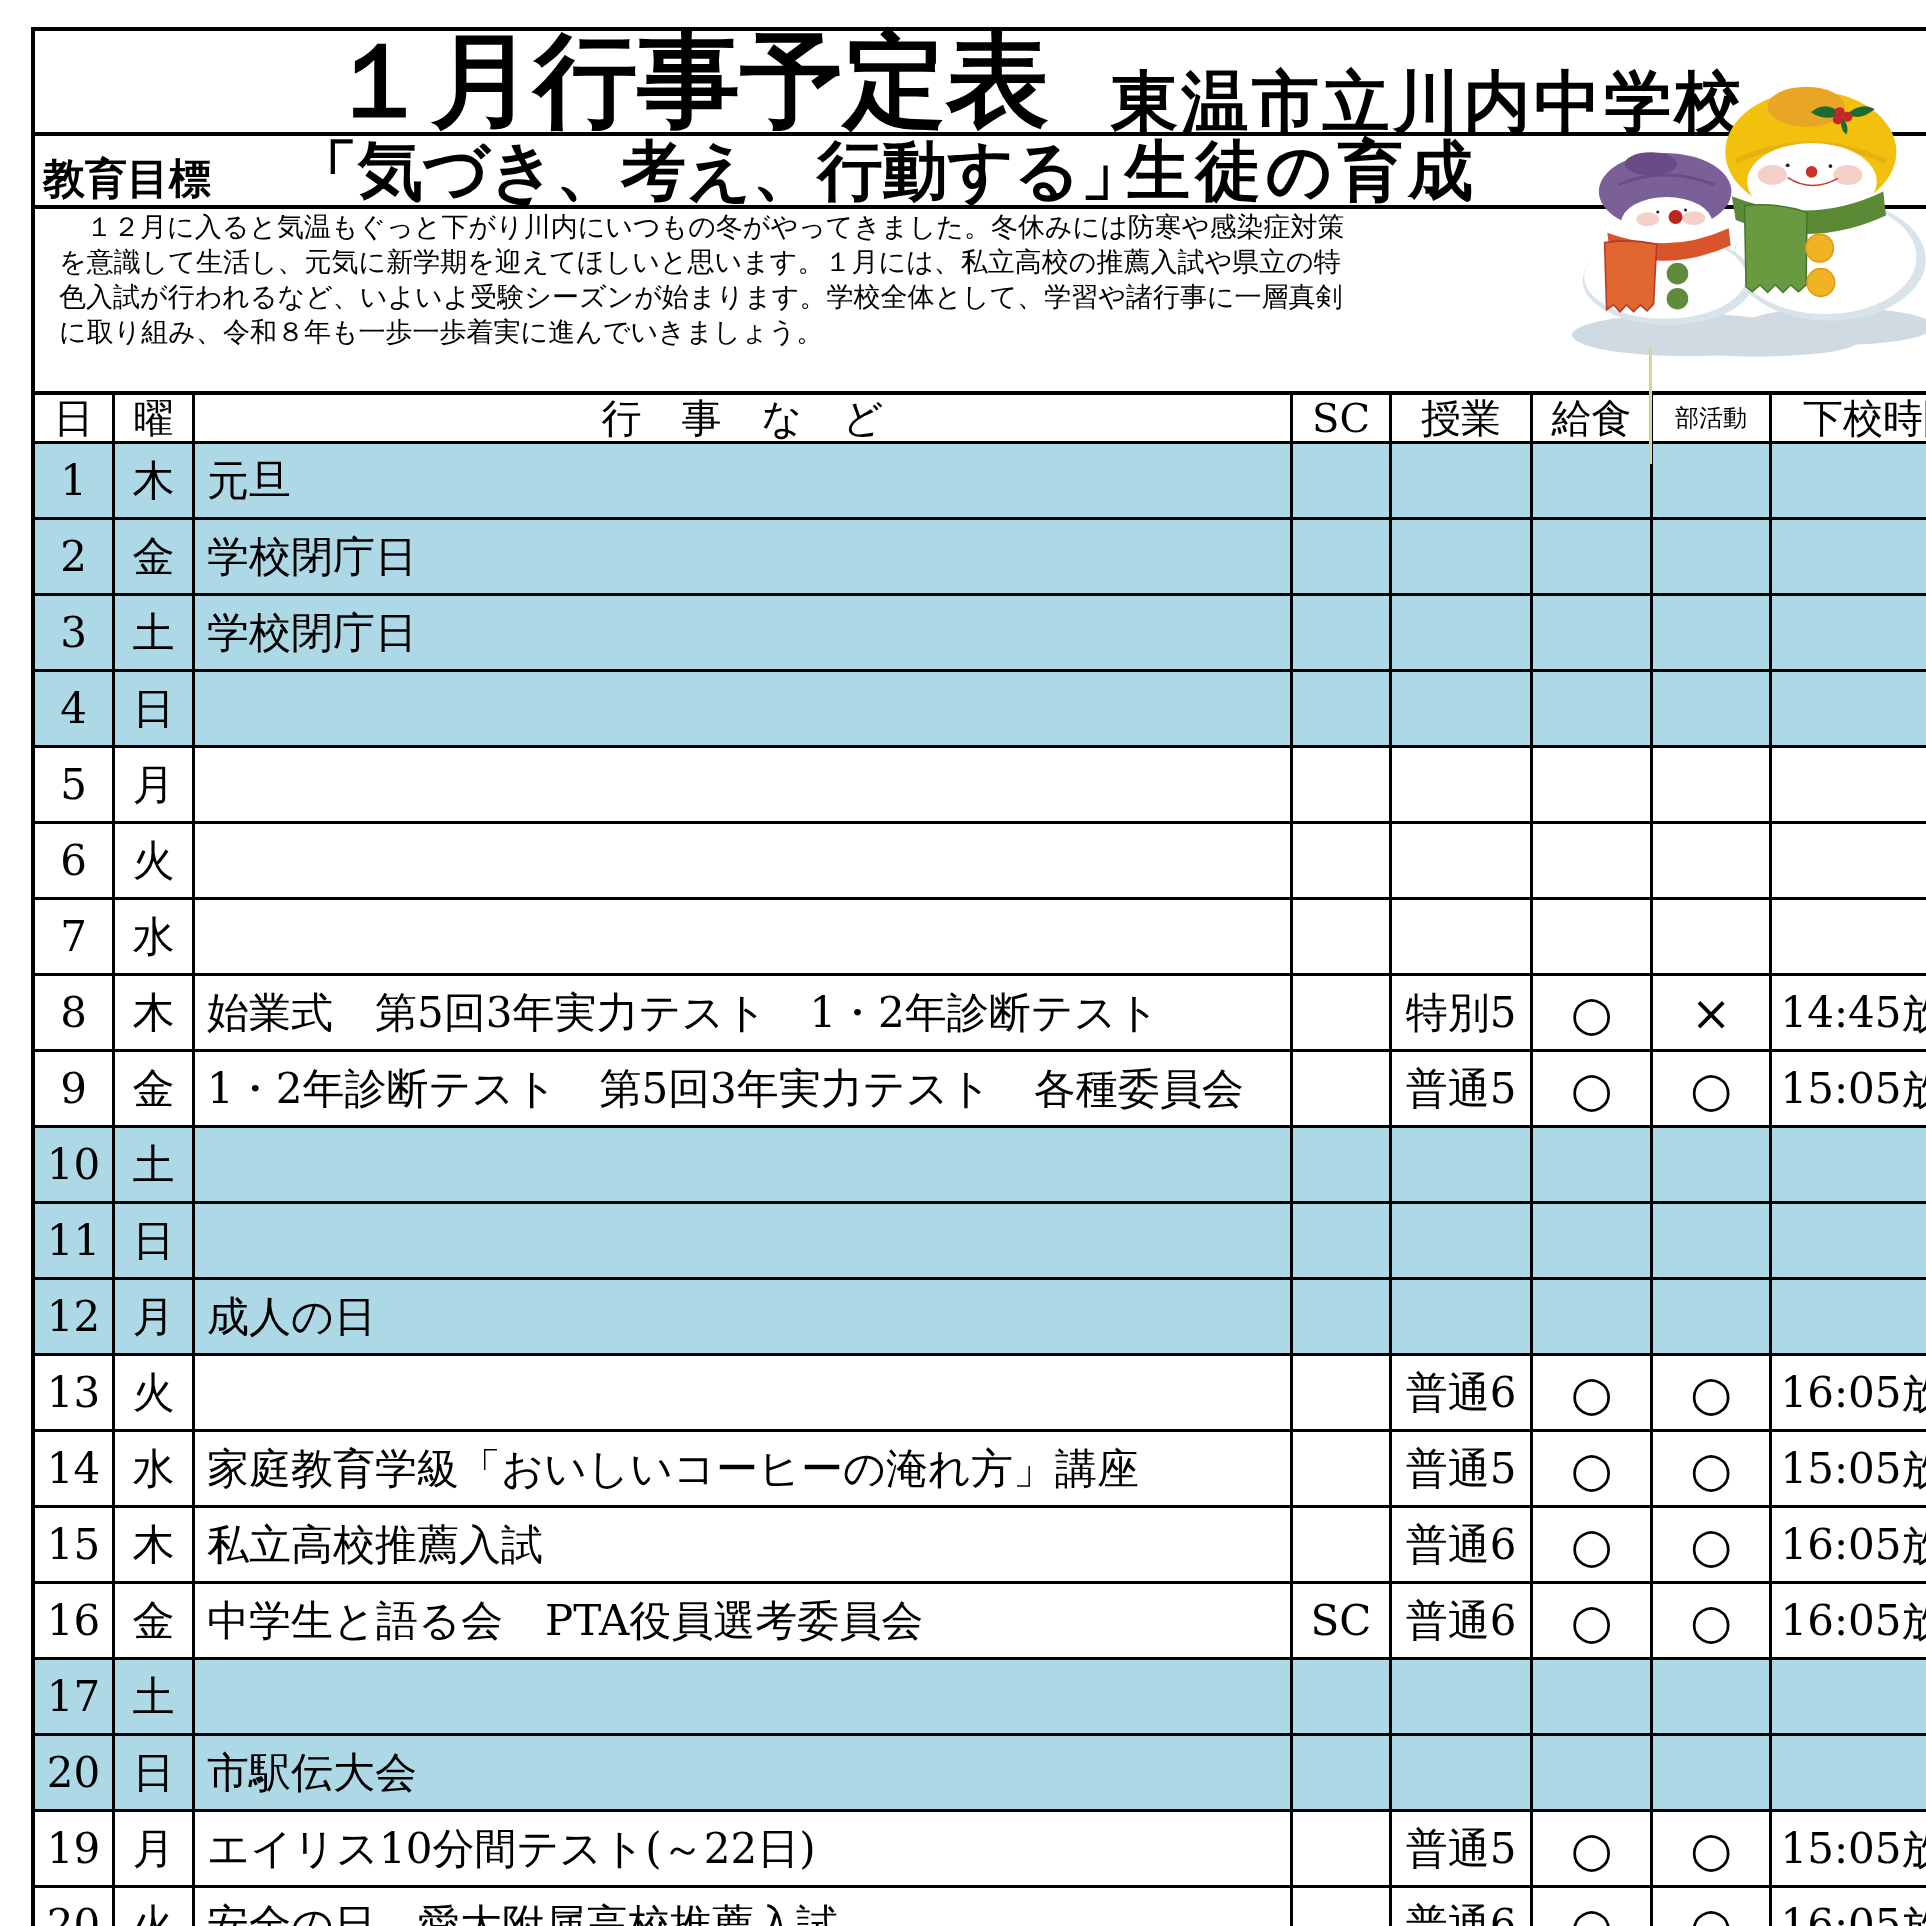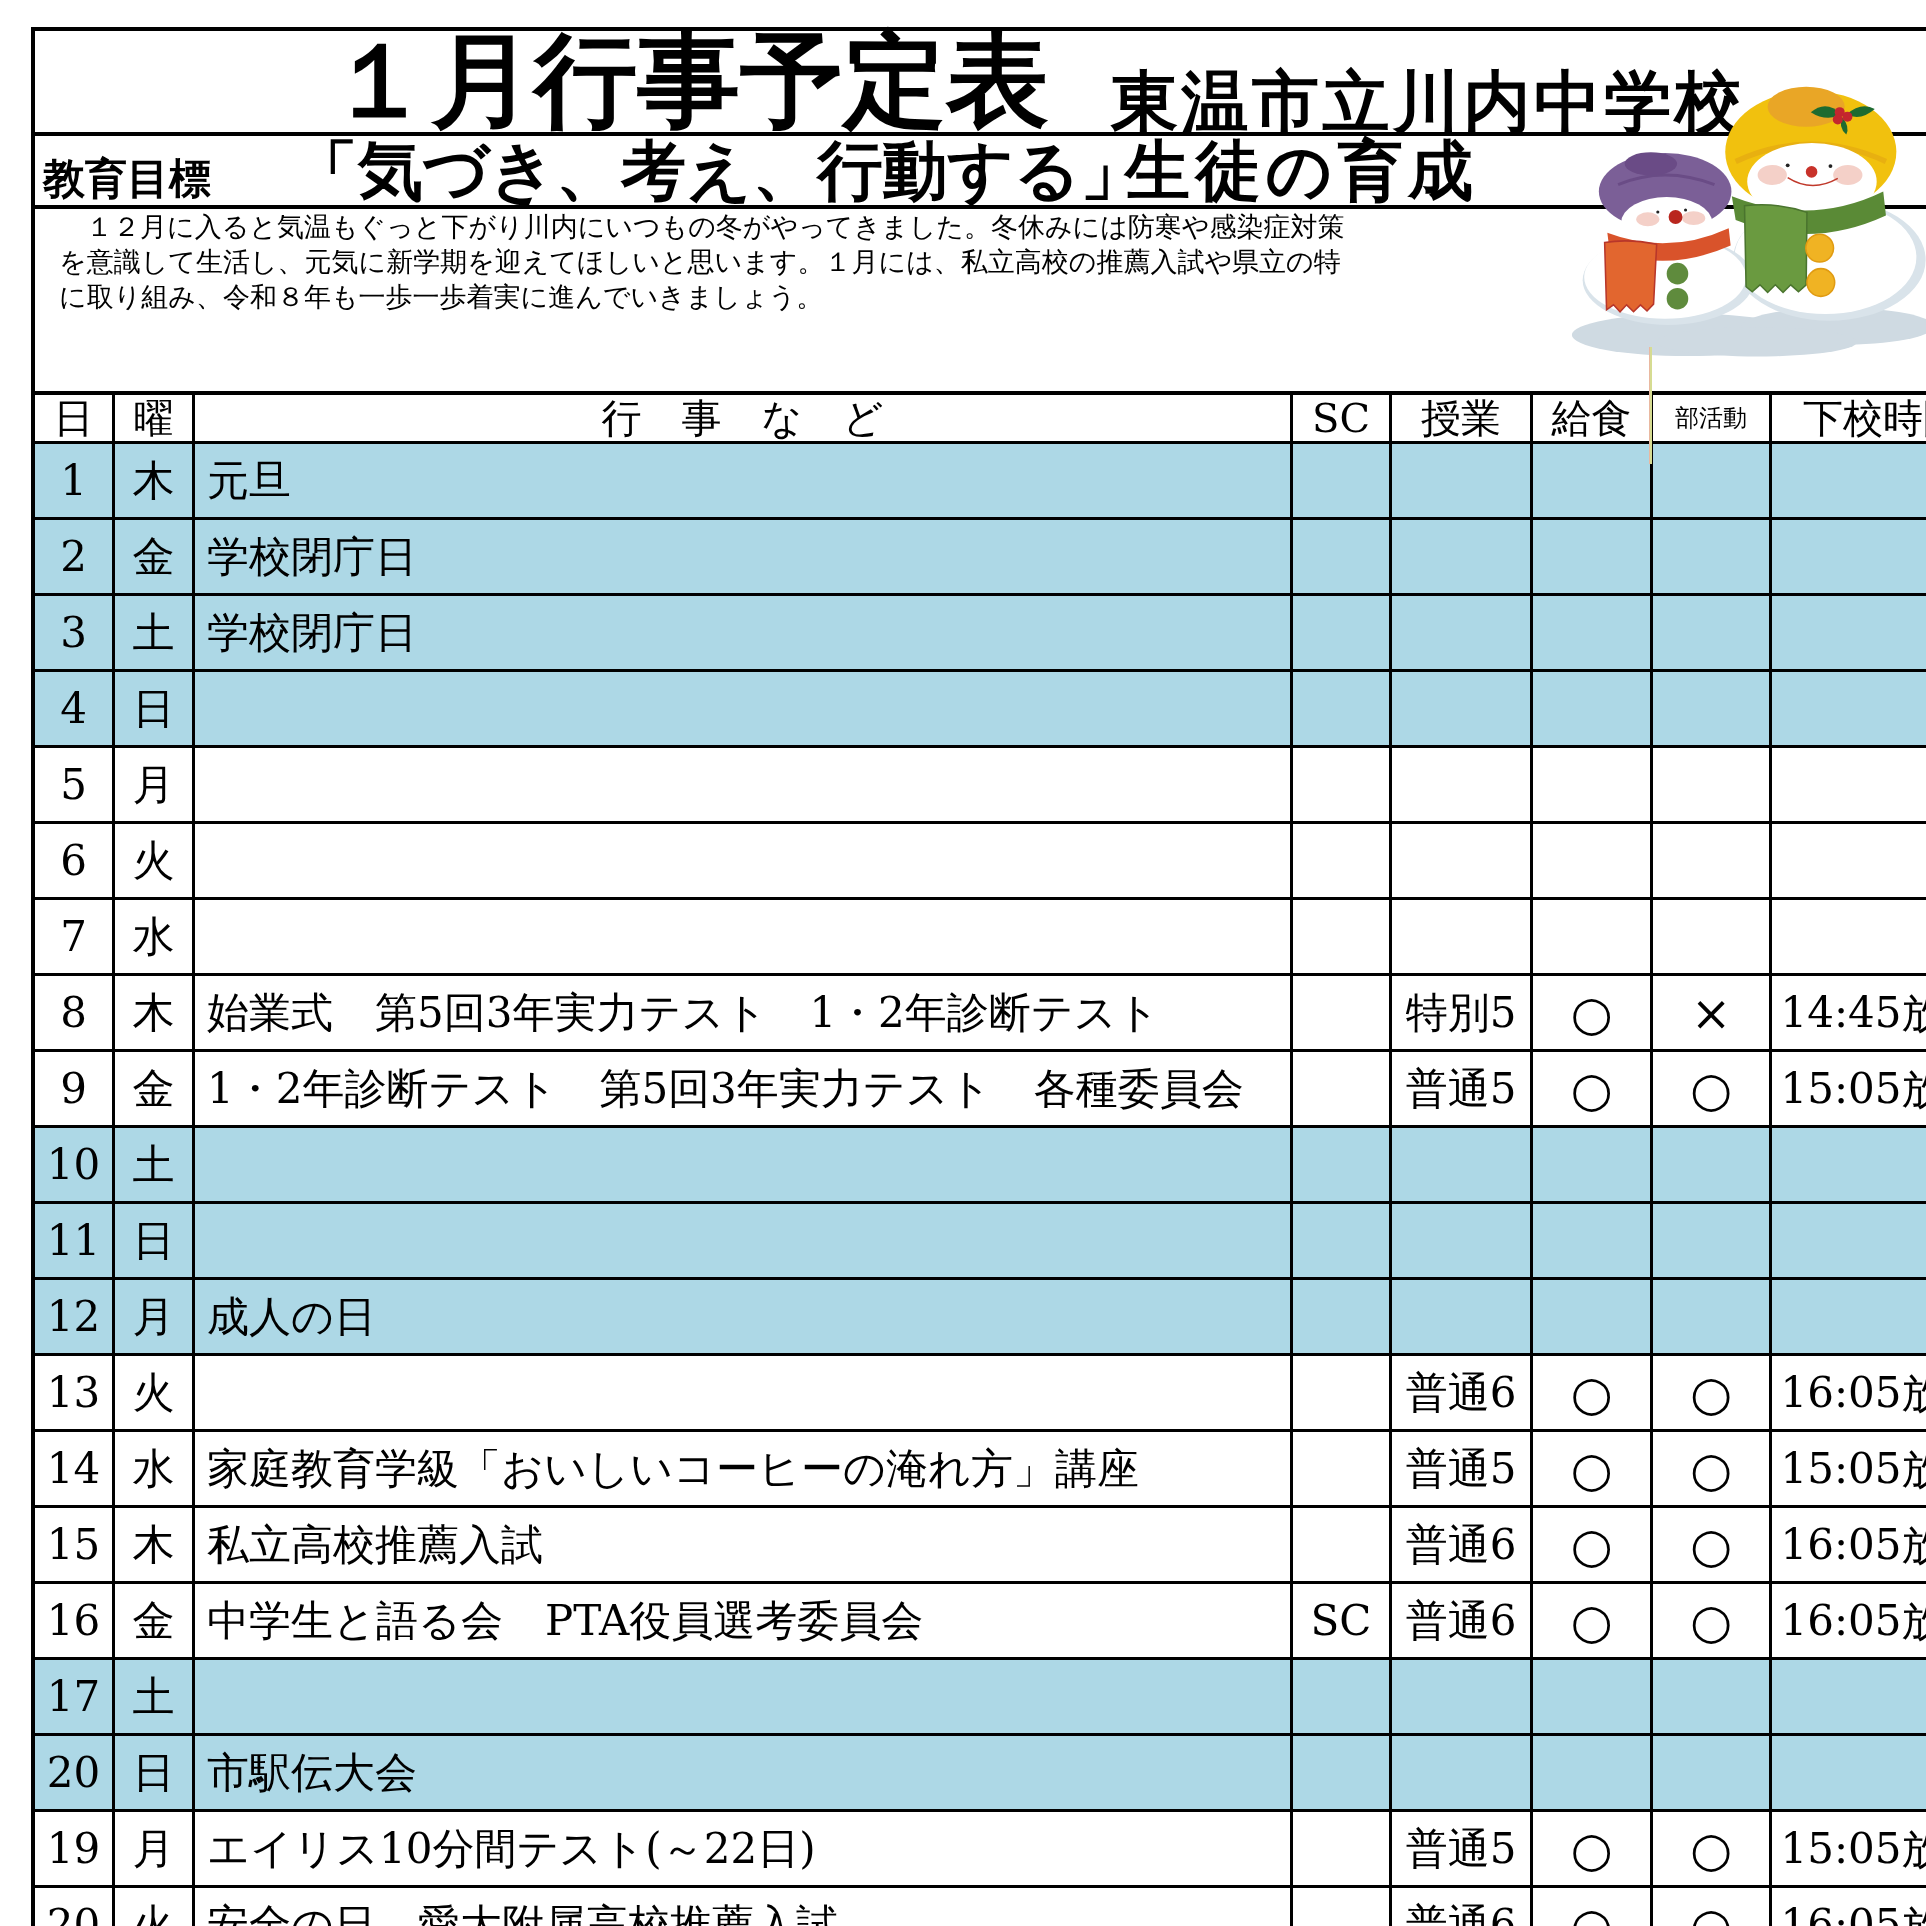--- a/index.html
+++ b/index.html
@@ -72,20 +72,21 @@
   <div class="abs t-main">１月行事予定表</div>
   <div class="abs t-school">東温市立川内中学校</div>
 
   <div class="abs g-label">教育目標</div>
   <div class="abs g-subject">生徒の育成</div>
   <div class="abs g-quote">「気づき、考え、行動する」</div>
 
   <div class="msg">
     <div class="msg-line">　１２月に入ると気温もぐっと下がり川内にいつもの冬がやってきました。冬休みには防寒や感染症対策</div>
     <div class="msg-line">を意識して生活し、元気に新学期を迎えてほしいと思います。１月には、私立高校の推薦入試や県立の特</div>
+    <div class="msg-line">色入試が行われるなど、いよいよ受験シーズンが始まります。学校全体として、学習や諸行事に一層真剣</div>
     <div class="msg-line">に取り組み、令和８年も一歩一歩着実に進んでいきましょう。</div>
   </div>
 
   <svg class="snowmen" viewBox="0 0 1100 820" xmlns="http://www.w3.org/2000/svg">
     <g>
       <ellipse cx="380" cy="690" rx="300" ry="55" fill="#cfdae2"></ellipse>
       <ellipse cx="770" cy="668" rx="250" ry="48" fill="#cfdae2"></ellipse>
       <ellipse cx="560" cy="708" rx="260" ry="38" fill="#cfdae2"></ellipse>
     </g>
     <g>

